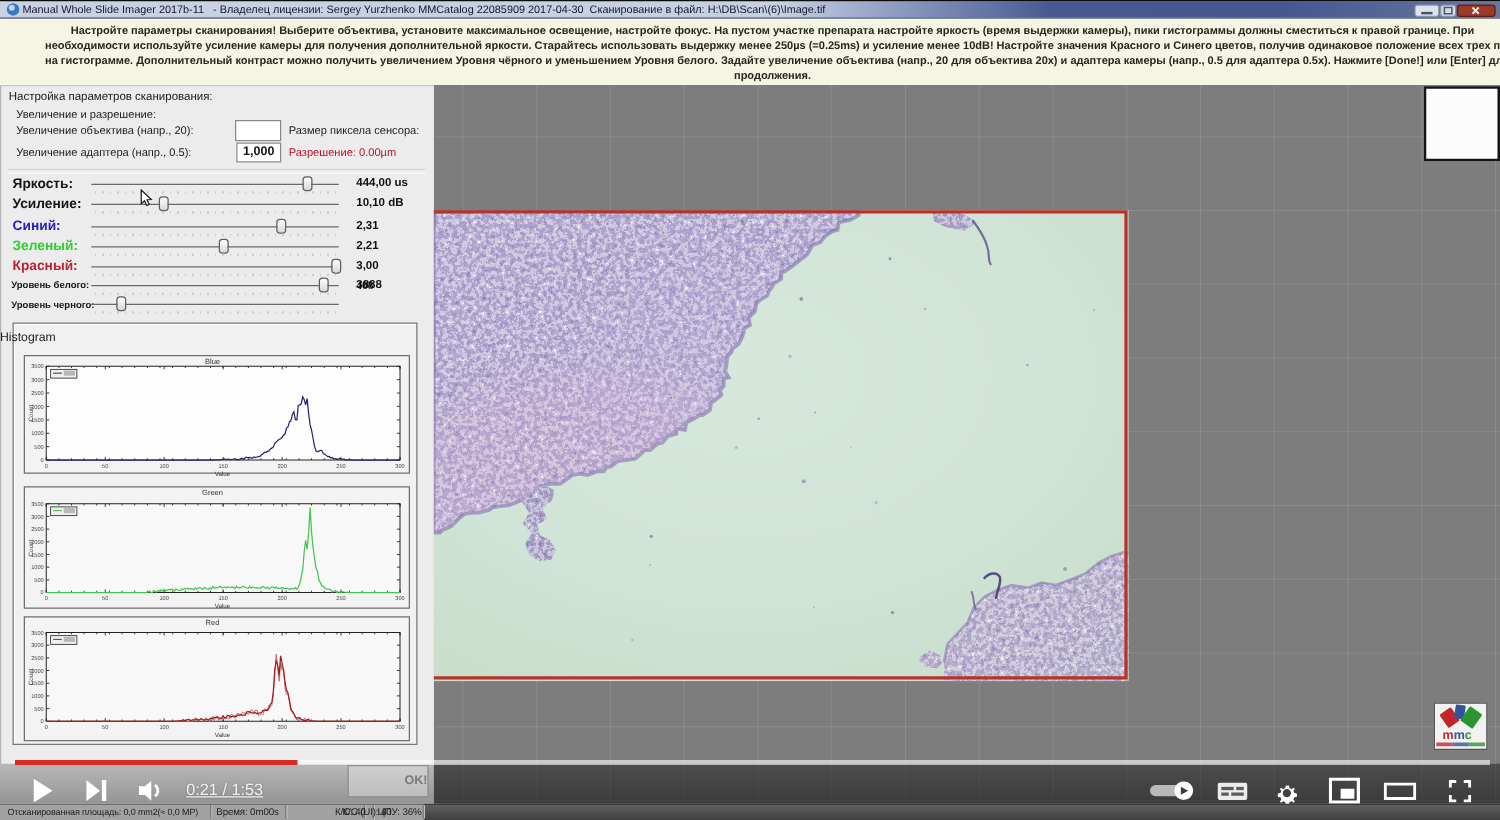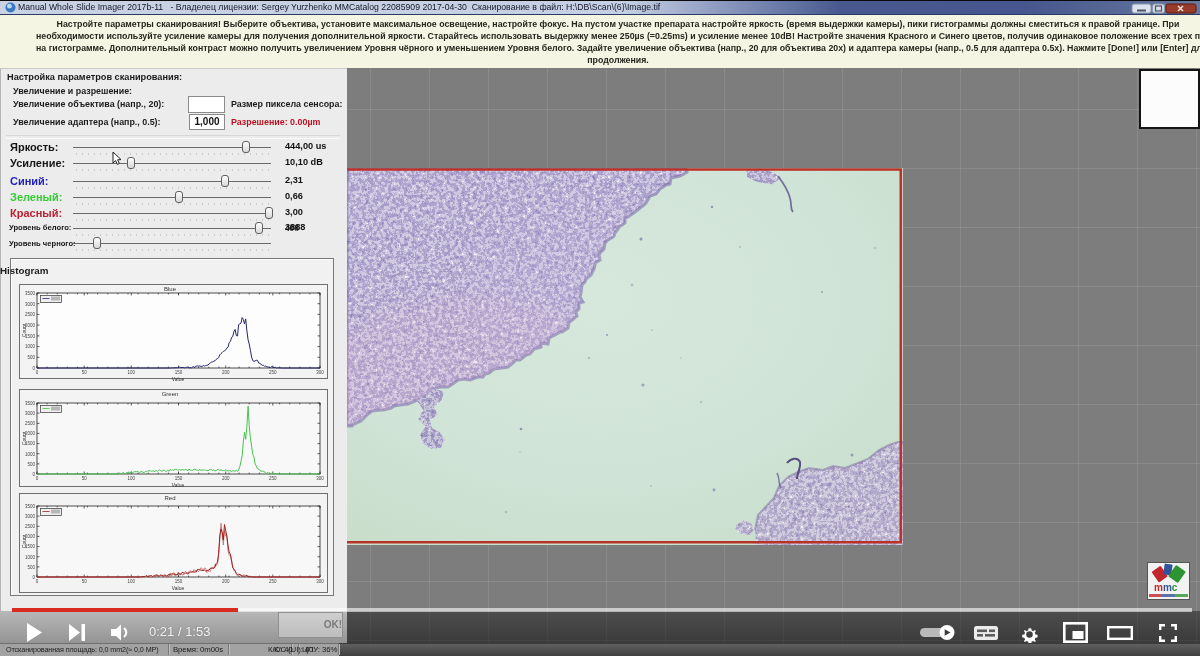--- a/index.html
+++ b/index.html
@@ -10,38 +10,38 @@
   #titletext{left:18px;top:2px;font-size:8.7px;color:#15172b;white-space:nowrap;letter-spacing:0;}
   #instr{left:0;top:15px;width:1200px;height:54px;background:#f5f5e3;
     font-weight:bold;font-size:8.8px;color:#26261e;text-align:center;line-height:12.1px;padding-top:3px;box-sizing:border-box;white-space:nowrap;padding-left:36px;}
   #gridarea{left:347px;top:68px;width:853px;height:575px;background-color:#7d7d7d;
     background-image:linear-gradient(to right,rgba(255,255,255,0.10) 1px,transparent 1px),
                      linear-gradient(to bottom,rgba(255,255,255,0.10) 1px,transparent 1px);
     background-size:59px 59px;background-position:23px 41px;}
   #whitebox{left:1139px;top:69px;width:61px;height:60px;background:#fcfcfc;border:2px solid #141414;box-sizing:border-box;}
   #panel{left:0;top:68px;width:347px;height:543px;background:#ececec;
     border-left:1px solid #b5b5b5;border-top:1px solid #c8c8c8;box-sizing:border-box;}
-  .pt{position:absolute;font-weight:bold;color:#1b1b1b;white-space:nowrap;}
+  .pt{position:absolute;font-weight:normal;color:#1b1b1b;white-space:nowrap;}
   .inp{position:absolute;background:#fff;border:1px solid #8a8a8a;box-sizing:border-box;font-size:10px;font-weight:bold;color:#111;text-align:center;}
   .slab{position:absolute;font-weight:bold;font-size:11px;color:#151515;white-space:nowrap;}
   .track{position:absolute;left:73px;width:198px;height:1px;background:#6a6a6a;}
   .ticks{position:absolute;left:76px;width:194px;height:2px;
      background-image:repeating-linear-gradient(to right,#cccccc 0,#cccccc 1px,transparent 1px,transparent 6px);}
   .thumb{position:absolute;width:8px;height:12px;background:linear-gradient(#fdfdfd,#d8d8d8);border:1px solid #5f5f5f;border-radius:3px 3px 3px 3px;box-sizing:border-box;}
   .sval{position:absolute;left:285px;font-weight:bold;font-size:9.2px;color:#111;white-space:nowrap;}
   #histframe{left:10px;top:258px;width:324px;height:338px;background:#f1f1f1;border:1px solid #787878;box-shadow:inset 1px 1px 0 #fff;box-sizing:border-box;}
   #okbtn{left:278px;top:612px;width:65px;height:26px;background:linear-gradient(#cfcfcf,#bdbdbd);border:1px solid #8f8f8f;
     box-sizing:border-box;color:#797979;font-weight:bold;font-size:10px;text-align:right;line-height:24px;}
   #ctlleft{left:0;top:611px;width:347px;height:32px;background:linear-gradient(#b8b8b8,#949494);}
   #ctlright{left:347px;top:611px;width:853px;height:32px;background:linear-gradient(rgba(5,5,5,0.40),rgba(5,5,5,0.55));}
   #sbleft{left:0;top:643px;width:339px;height:13px;background:#a2a2a2;border-top:1px solid #6f6f6f;box-sizing:border-box;}
   #sbright{left:339px;top:643px;width:861px;height:13px;background:linear-gradient(#606060,#3f3f3f);border-top:1px solid #3a3a3a;box-sizing:border-box;}
   .seg{position:absolute;top:1px;height:11px;border-right:1px solid #7a7a7a;box-shadow:1px 0 0 #bdbdbd;
     font-size:7.8px;color:#1d1d1d;line-height:11px;letter-spacing:-0.1px;white-space:nowrap;}
-  #time{left:149px;top:624px;font-size:13px;color:#f2f2f2;white-space:nowrap;text-shadow:0 0 2px rgba(0,0,0,0.25);}
+  #time{left:149px;top:624px;font-size:13px;color:#f2f2f2;white-space:nowrap;text-shadow:0 0 2px rgba(0,0,0,0.25);text-decoration:underline;}
 </style></head>
 <body>
 <div class="abs" id="titlebar"></div>
 <svg class="abs" style="left:5px;top:2px" width="11" height="11">
     <circle cx="5.5" cy="5.5" r="5" fill="#3a79c2"></circle>
     <circle cx="4.4" cy="4.2" r="2.4" fill="#bcd8f0"></circle>
   </svg>
 <div class="abs" id="titletext">Manual Whole Slide Imager 2017b-11&nbsp;&nbsp; - Владелец лицензии: Sergey Yurzhenko MMCatalog 22085909 2017-04-30&nbsp; Сканирование в файл: H:\DB\Scan\(6)\Image.tif</div>
 <svg class="abs" style="left:1131px;top:3px" width="67" height="11">
   <rect x="1" y="1" width="19" height="9" rx="2" fill="#dde3ec" stroke="#8a96ad"></rect>
@@ -83,21 +83,21 @@
 <div class="slab" style="left:10px;top:174.5px;color:#2222bb;">Синий:</div>
 <div class="track" style="top:180.5px;"></div>
 <div class="thumb" style="left:221px;top:174.5px;"></div>
 <div class="ticks" style="top:186.5px;"></div>
 <div class="sval" style="top:174.5px;">2,31</div>
 
 <div class="slab" style="left:10px;top:191px;color:#33cc33;">Зеленый:</div>
 <div class="track" style="top:197px;"></div>
 <div class="thumb" style="left:175px;top:191px;"></div>
 <div class="ticks" style="top:203px;"></div>
-<div class="sval" style="top:191px;">0,66</div>
+<div class="sval" style="top:191px;">2,21</div>
 
 <div class="slab" style="left:10px;top:206.5px;color:#bb2233;">Красный:</div>
 <div class="track" style="top:212.5px;"></div>
 <div class="thumb" style="left:265px;top:206.5px;"></div>
 <div class="ticks" style="top:218.5px;"></div>
 <div class="sval" style="top:206.5px;">3,00</div>
 
 <div class="slab" style="left:9px;top:223px;font-size:7.6px;">Уровень белого:</div>
 <div class="track" style="top:227.5px;"></div>
 <div class="thumb" style="left:255px;top:221.5px;"></div>

